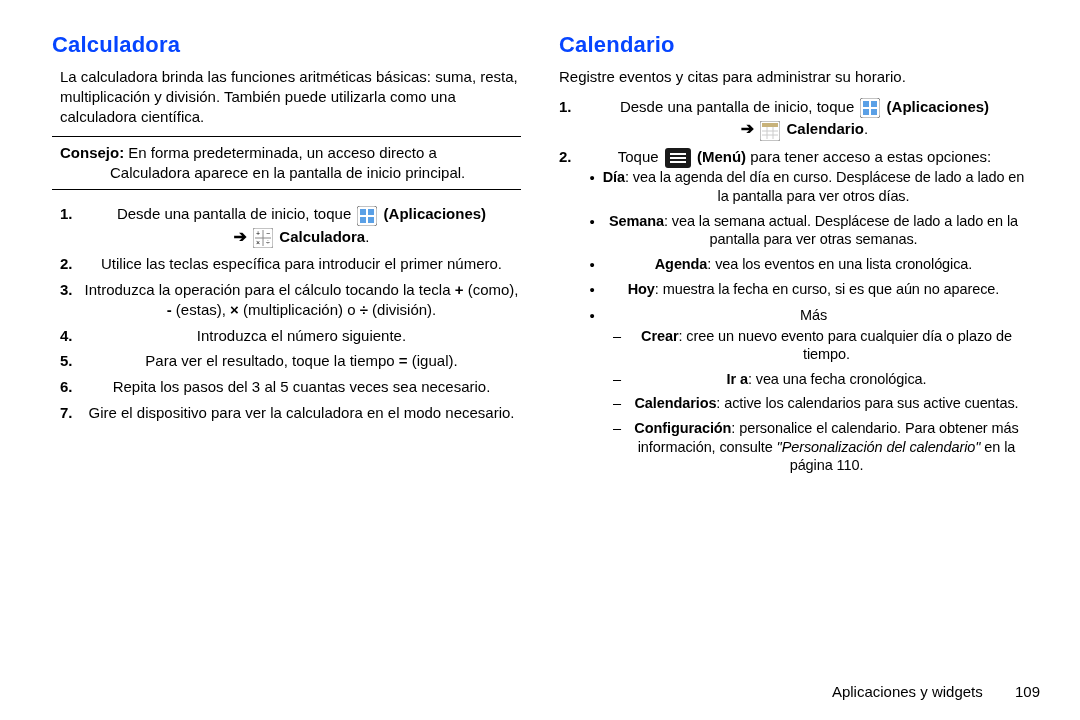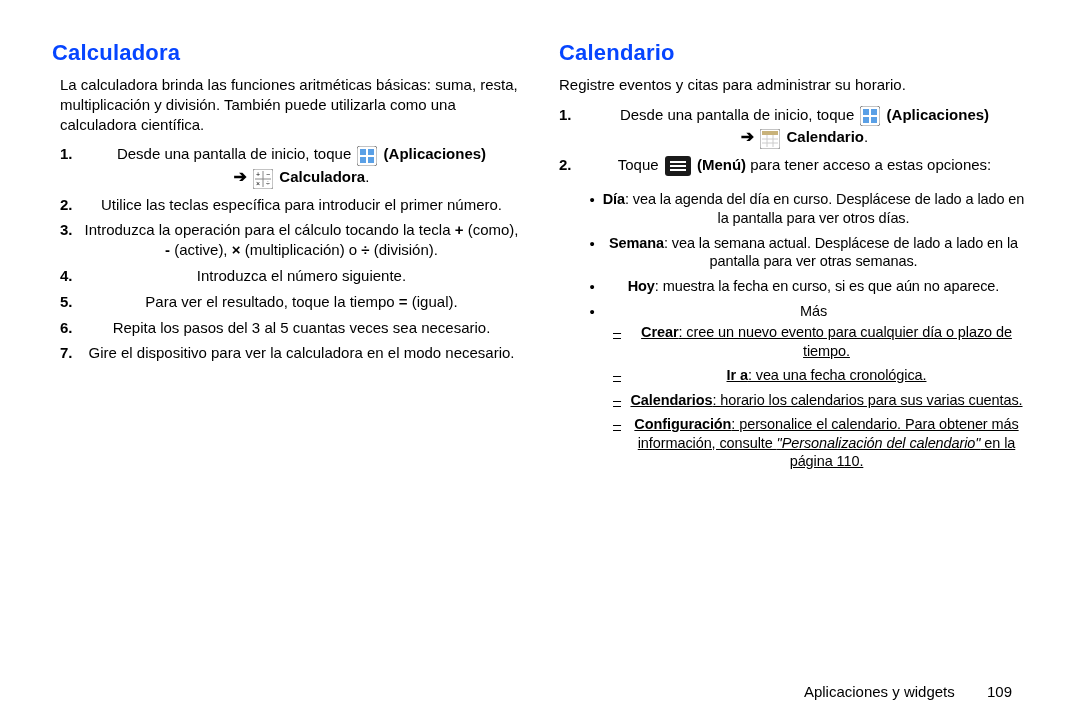--- a/index.html
+++ b/index.html
@@ -6,21 +6,21 @@
     margin: 0;
     padding: 0;
     width: 1080px;
     height: 720px;
     font-family: Arial, Helvetica, sans-serif;
     background: #fff;
     color: #000;
     position: relative;
   }
   .page {
-    padding: 32px 52px 28px 52px;
+    padding: 24px 52px 28px 52px;
     display: flex;
     gap: 38px;
   }
   .col {
     flex: 1;
     font-size: 15px;
     line-height: 1.32;
   }
   h2.section {
     color: #0645ff;
@@ -43,61 +43,67 @@
   .numlist .num { font-weight: bold; min-width: 22px; }
   .numlist .body { flex: 1; text-align: center; }
   .icon {
     display: inline-block;
     vertical-align: middle;
     margin: 0 2px;
   }
   .icon svg { vertical-align: middle; }
   .bold { font-weight: bold; }
   .arrow { font-weight: bold; font-size:16px; }
-  .bullets { list-style: none; margin: 14px 0 0 4px; padding: 0; }
+  .bullets { list-style: none; margin: 0 0 0 4px; padding: 0; }
   .bullets > li { display:flex; margin-bottom:6px; }
   .bullets > li::before {
     content: "•";
     display:inline-block;
     width:14px;
     text-align:center;
     font-size:15px;
   }
   .bullets .bbody { flex:1; }
   .dashes { list-style:none; margin: 2px 0 0 10px; padding:0; }
-  .dashes > li { display:flex; margin-bottom:6px;text-decoration:underline; }
+  .dashes > li { display:flex; margin-bottom:6px; }
   .dashes > li::before {
     content: "–";
     display:inline-block;
     width:16px;
     text-align:center;
   }
   .dashes .dbody { flex:1; }
   .ital { font-style: italic; }
   .footer {
     position: absolute;
     bottom: 20px;
-    right: 68px;
+    right: 40px;
     font-size: 15px;
   }
   .pg { display:inline-block; margin-left:28px; }
   .condensed .bullets, .condensed .dashes { font-family: Arial, Helvetica, sans-serif; }
   .condensed .bullets > li, .condensed .dashes > li { font-size:14.5px; }
   .condensed .bullets .bbody, .condensed .dashes .dbody { line-height:1.28; }
   .tight { letter-spacing:-0.1px; }
 </style>
 </head>
 <body>
 
 <div class="page">
 
   <div class="col">
     <h2 class="section">Calculadora</h2>
     <p class="intro">La calculadora brinda las funciones aritméticas básicas: suma, resta, multiplicación y división. También puede utilizarla como una calculadora científica.</p>
 
+    <div class="tipbox">
+      <div class="inner">
+        <span class="bold">Consejo:</span>
+        <span>En forma predeterminada, un acceso directo a Calculadora aparece en la pantalla de inicio principal.</span>
+      </div>
+    </div>
 
     <ol class="numlist">
       <li>
         <span class="num">1.</span>
         <span class="body">
           <span>Desde una pantalla de inicio, toque </span>
           <span class="icon">
             <svg width="20" height="20">
                 <rect x="0" y="0" width="20" height="20" rx="3" fill="#fff" stroke="#888"></rect>
                 <rect x="3" y="3" width="6" height="6" fill="#5aa0e6"></rect>
@@ -123,21 +129,21 @@
           <span class="bold">Calculadora</span><span>.</span>
         </span>
       </li>
       <li>
           <span class="num">2.</span>
           <span class="body">Utilice las teclas específica para introducir el primer número.</span>
         </li>
       <li>
           <span class="num">3.</span>
         <span class="body">
-          <span>Introduzca la operación para el cálculo tocando la tecla </span><span class="bold">+</span><span> (como), </span><span class="bold">-</span><span> (active), </span><span class="bold">×</span><span> (multiplicación) o </span><span class="bold">÷</span><span> (división).</span>
+          <span>Introduzca la operación para el cálculo tocando la tecla </span><span class="bold">+</span><span> (como), </span><span class="bold">-</span><span> (estas), </span><span class="bold">×</span><span> (multiplicación) o </span><span class="bold">÷</span><span> (división).</span>
         </span>
       </li>
       <li>
           <span class="num">4.</span>
           <span class="body">Introduzca el número siguiente.</span>
         </li>
       <li>
           <span class="num">5.</span>
         <span class="body">
           <span>Para ver el resultado, toque la tiempo </span><span class="bold">=</span><span> (igual).</span>
@@ -204,34 +210,37 @@
           <span> para tener acceso a estas opciones:</span>
 
           <ul class="bullets tight">
             <li>
                 <span class="bbody"><span class="bold">Día</span><span>: vea la agenda del día en curso. Desplácese de lado a lado en la pantalla para ver otros días.</span></span>
               </li>
             <li>
                 <span class="bbody"><span class="bold">Semana</span><span>: vea la semana actual. Desplácese de lado a lado en la pantalla para ver otras semanas.</span></span>
               </li>
             <li>
+                <span class="bbody"><span class="bold">Agenda</span><span>: vea los eventos en una lista cronológica.</span></span>
+              </li>
+            <li>
                 <span class="bbody"><span class="bold">Hoy</span><span>: muestra la fecha en curso, si es que aún no aparece.</span></span>
               </li>
             <li>
                 <span class="bbody">
               <span>Más</span>
               <ul class="dashes">
                 <li>
                       <span class="dbody"><span class="bold">Crear</span><span>: cree un nuevo evento para cualquier día o plazo de tiempo.</span></span>
                     </li>
                 <li>
                       <span class="dbody"><span class="bold">Ir a</span><span>: vea una fecha cronológica.</span></span>
                     </li>
                 <li>
-                      <span class="dbody"><span class="bold">Calendarios</span><span>: horario los calendarios para sus varias cuentas.</span></span>
+                      <span class="dbody"><span class="bold">Calendarios</span><span>: active los calendarios para sus active cuentas.</span></span>
                     </li>
                 <li>
                       <span class="dbody">
                   <span class="bold">Configuración</span><span>: personalice el calendario. Para obtener más información, consulte </span><span class="ital">"Personalización del calendario"</span><span> en la página 110.</span>
                 </span>
                     </li>
               </ul>
             </span>
               </li>
           </ul>

